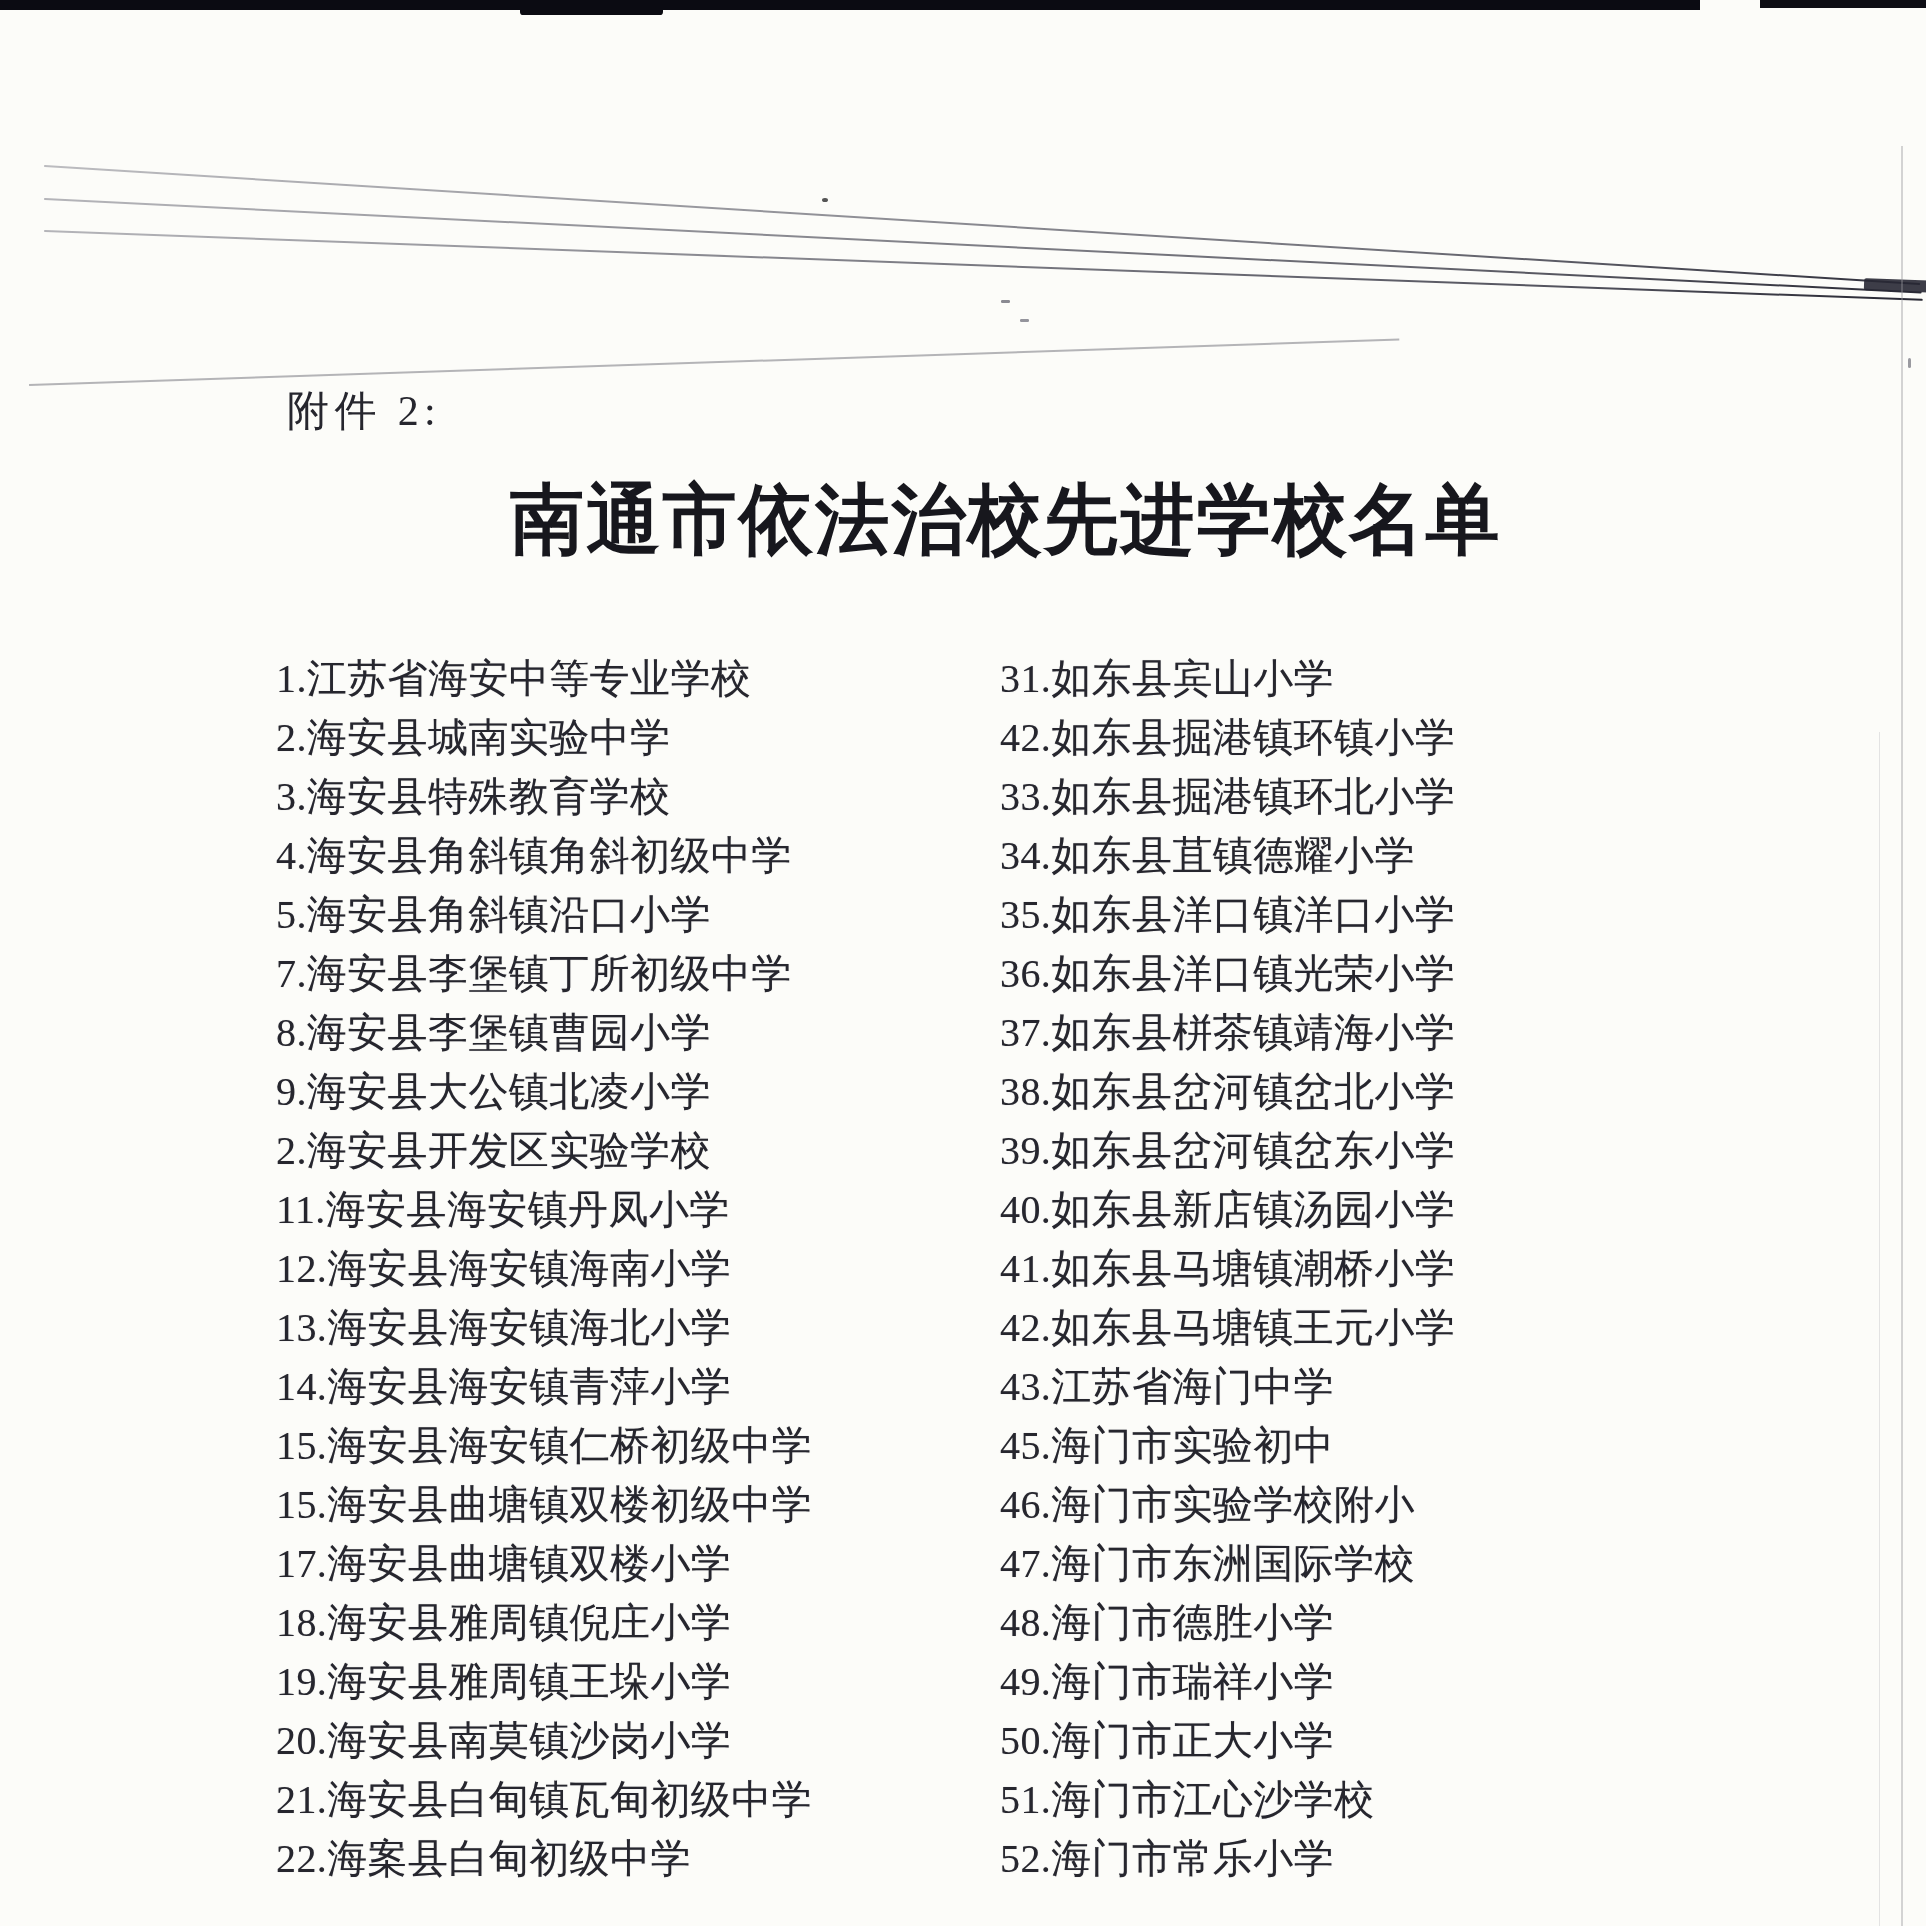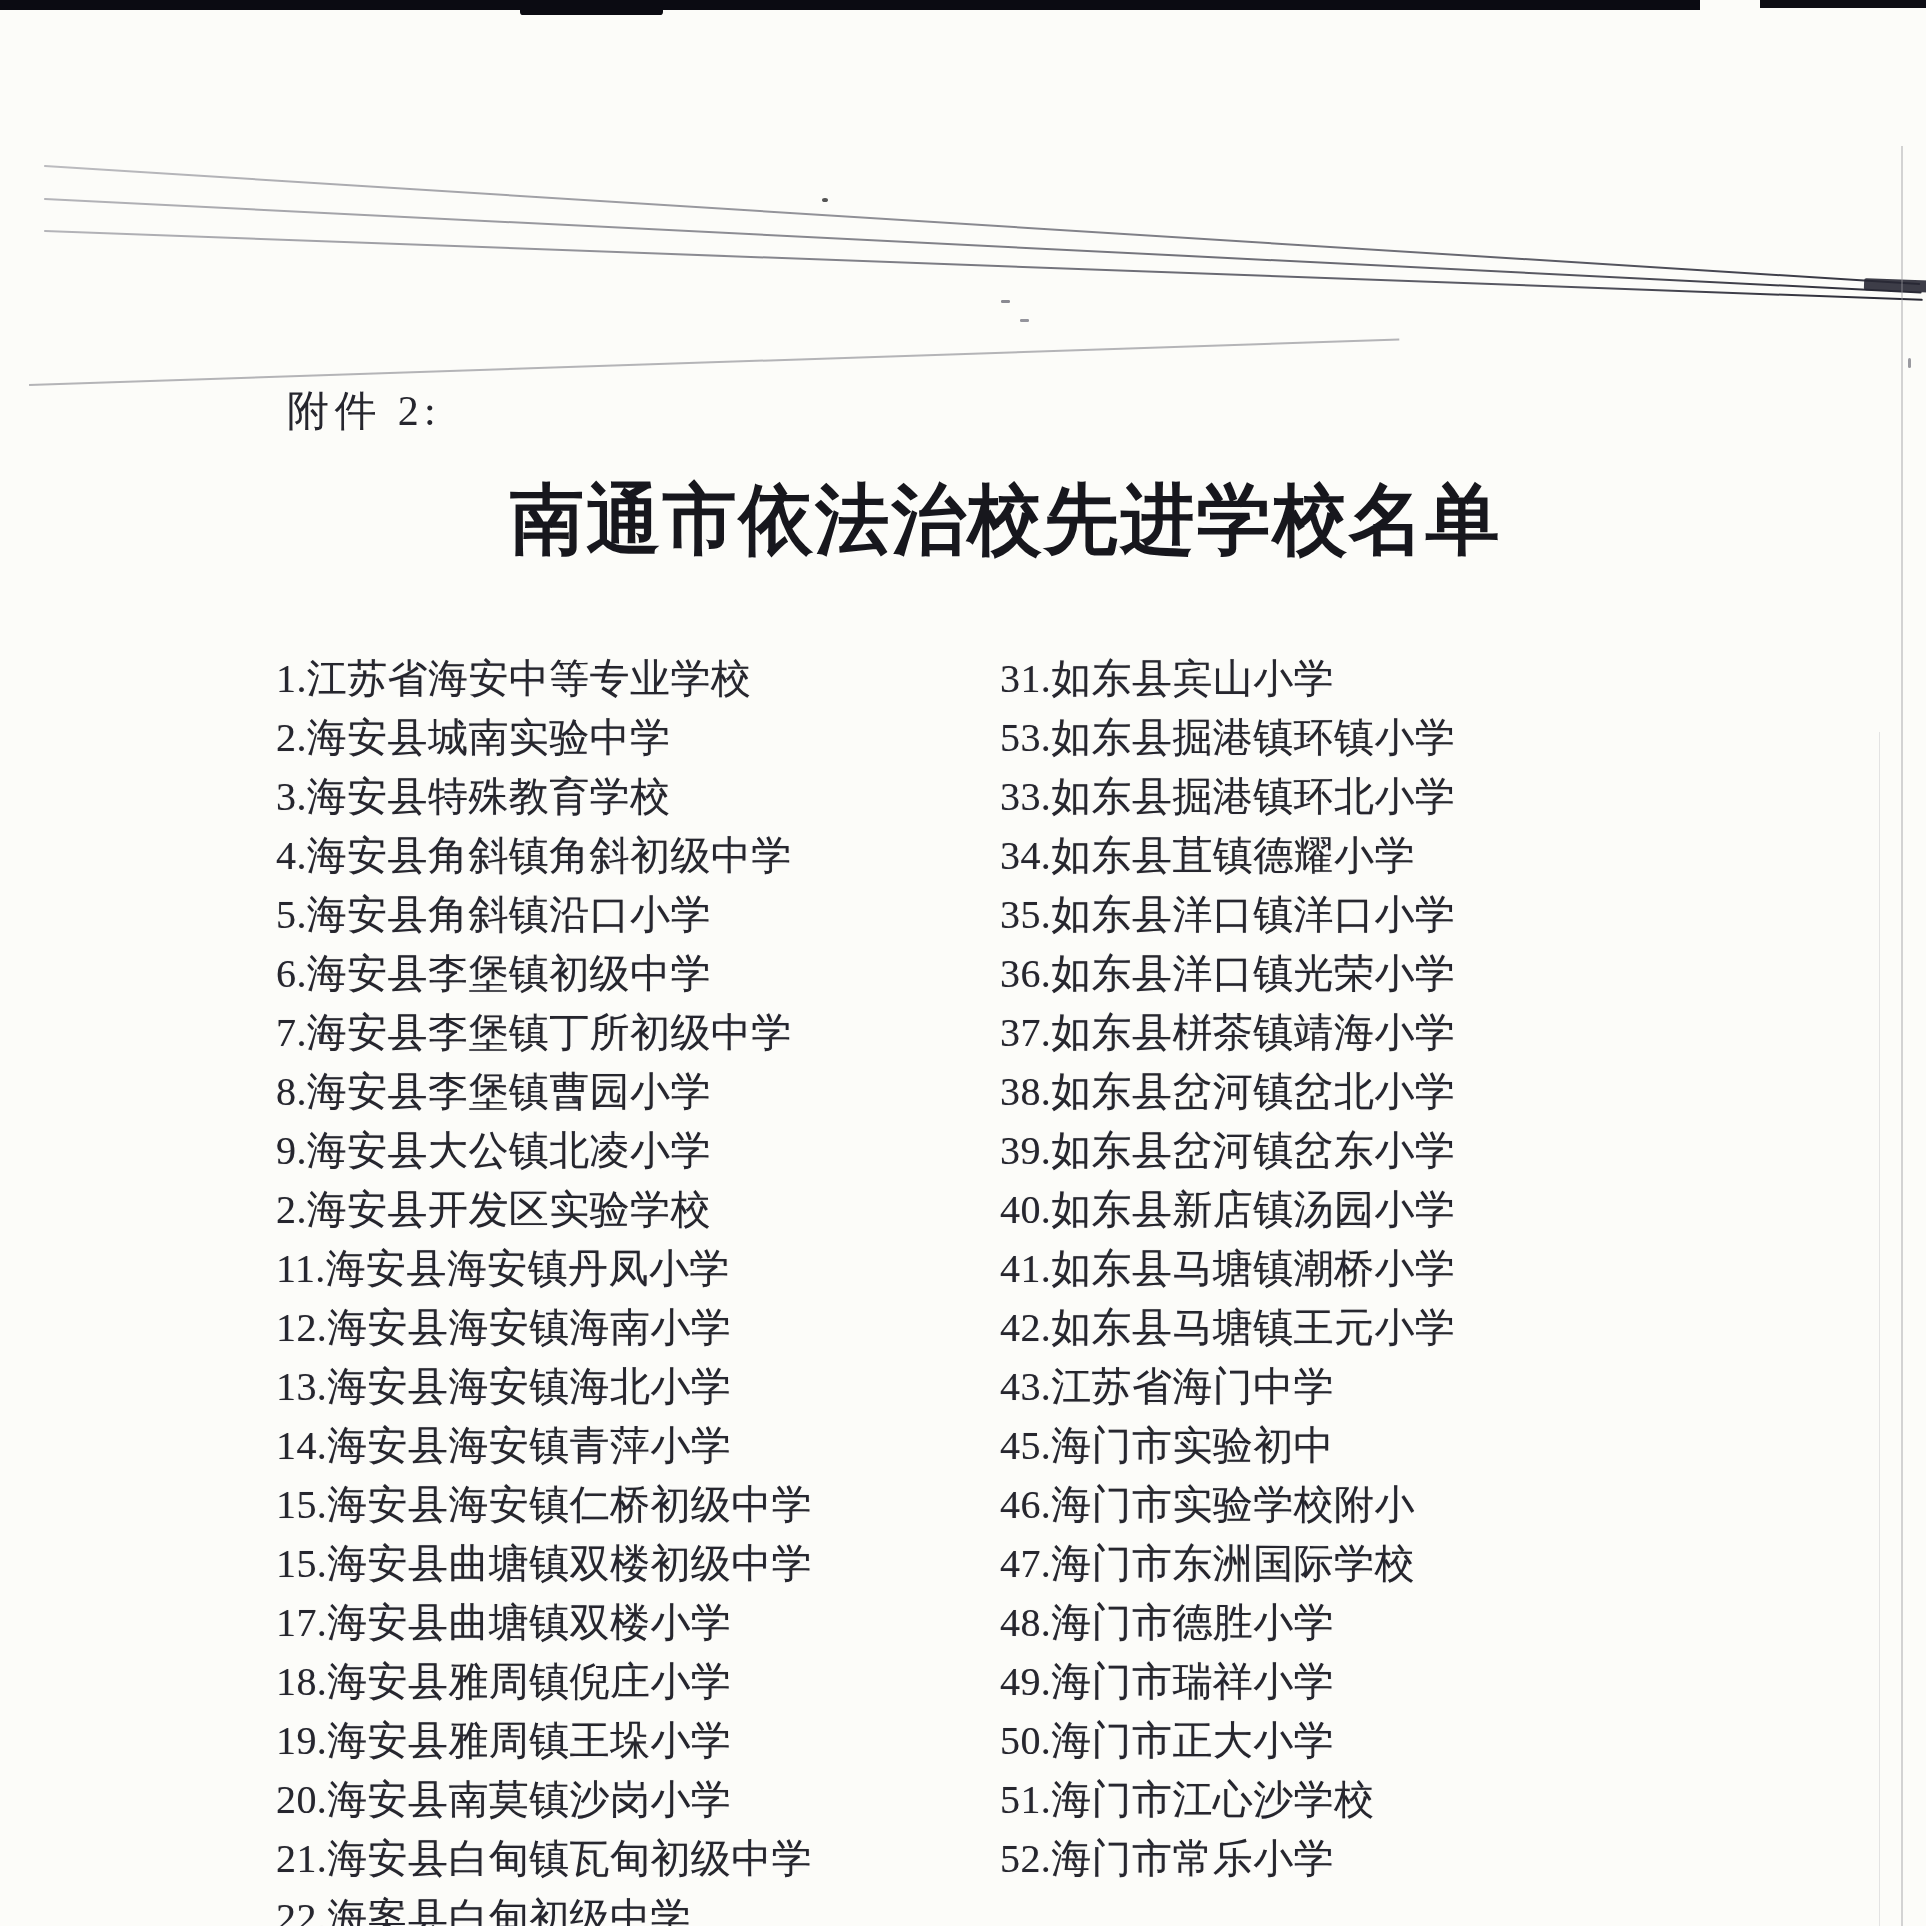--- a/index.html
+++ b/index.html
@@ -86,41 +86,40 @@
   <div class="attachment-label">附件 2:</div>
 
   <div class="doc-title">南通市依法治校先进学校名单</div>
 
   <div class="col col-left">
       <div>1.江苏省海安中等专业学校</div>
       <div>2.海安县城南实验中学</div>
       <div>3.海安县特殊教育学校</div>
       <div>4.海安县角斜镇角斜初级中学</div>
       <div>5.海安县角斜镇沿口小学</div>
-      <div>6.海安县李堡镇初级中学</div>
       <div>7.海安县李堡镇丁所初级中学</div>
       <div>8.海安县李堡镇曹园小学</div>
       <div>9.海安县大公镇北凌小学</div>
       <div>2.海安县开发区实验学校</div>
       <div>11.海安县海安镇丹凤小学</div>
       <div>12.海安县海安镇海南小学</div>
       <div>13.海安县海安镇海北小学</div>
       <div>14.海安县海安镇青萍小学</div>
       <div>15.海安县海安镇仁桥初级中学</div>
       <div>15.海安县曲塘镇双楼初级中学</div>
       <div>17.海安县曲塘镇双楼小学</div>
       <div>18.海安县雅周镇倪庄小学</div>
       <div>19.海安县雅周镇王垛小学</div>
       <div>20.海安县南莫镇沙岗小学</div>
       <div>21.海安县白甸镇瓦甸初级中学</div>
       <div>22.海案县白甸初级中学</div>
     </div>
   <div class="col col-right">
       <div>31.如东县宾山小学</div>
-      <div>53.如东县掘港镇环镇小学</div>
+      <div>42.如东县掘港镇环镇小学</div>
       <div>33.如东县掘港镇环北小学</div>
       <div>34.如东县苴镇德耀小学</div>
       <div>35.如东县洋口镇洋口小学</div>
       <div>36.如东县洋口镇光荣小学</div>
       <div>37.如东县栟茶镇靖海小学</div>
       <div>38.如东县岔河镇岔北小学</div>
       <div>39.如东县岔河镇岔东小学</div>
       <div>40.如东县新店镇汤园小学</div>
       <div>41.如东县马塘镇潮桥小学</div>
       <div>42.如东县马塘镇王元小学</div>

